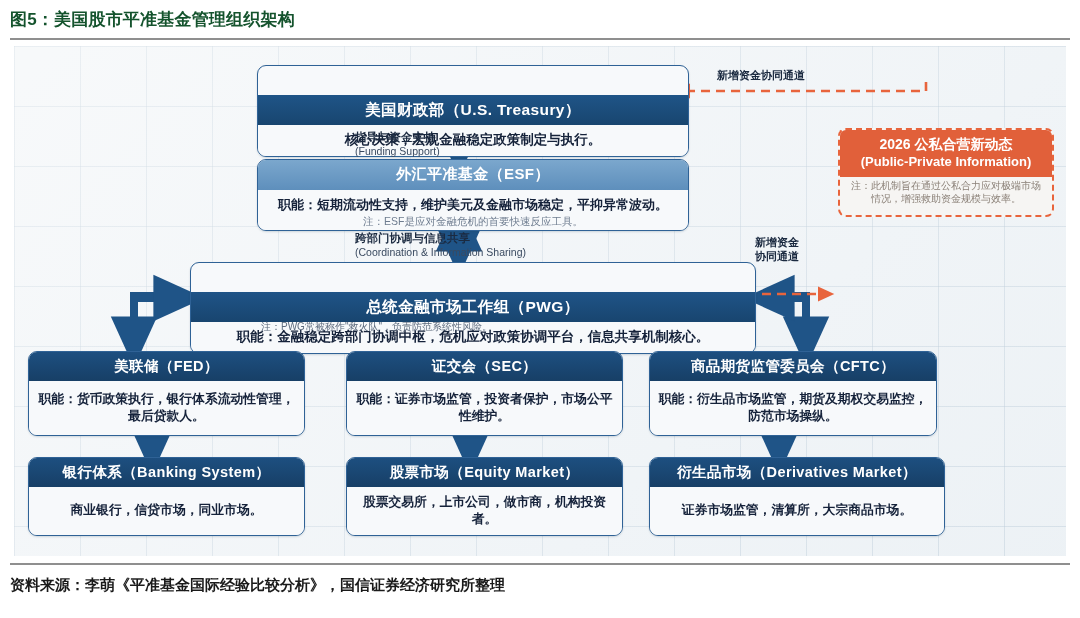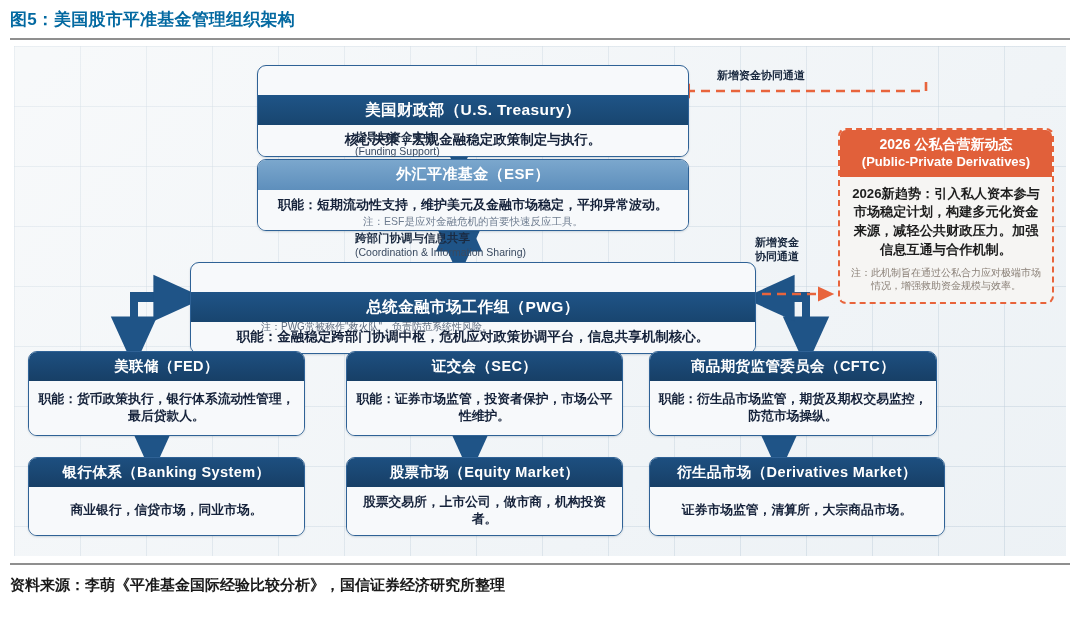--- a/index.html
+++ b/index.html
@@ -7,21 +7,21 @@
     width: 1080px; height: 618px;
     background: #ffffff;
     font-family: "Liberation Sans", "DejaVu Sans", sans-serif;
     overflow: hidden;
   }
   #page { position: relative; width: 1080px; height: 618px; background:#fff; }
 
   
   .fig-title {
     position: absolute; left: 10px; top: 8px;
-    font-size: 17px; font-weight: bold; color: #0369a1;
+    font-size: 17px; font-weight: bold; color: #14532d;
     letter-spacing: .2px; white-space: nowrap;
   }
   .rule-top {
     position: absolute; left: 10px; top: 38px; width: 1060px; height: 2px;
     background: #8f8f8f;
   }
   .rule-bottom {
     position: absolute; left: 10px; top: 563px; width: 1060px; height: 2px;
     background: #8f8f8f;
   }
@@ -222,23 +222,22 @@
       <div class="bd">股票交易所，上市公司，做市商，机构投资者。</div>
     </div>
     <div class="node market" id="n-deriv">
       <div class="hd hd-deep">衍生品市场（Derivatives Market）</div>
       <div class="bd">证券市场监管，清算所，大宗商品市场。</div>
     </div>
 
     <div id="n-ppp">
       <div class="ppp-hd">
         <span class="l1">2026 公私合营新动态</span>
-        <span class="l2">(Public-Private Derivatives)</span>
+        <span class="l2">(Public-Private Information)</span>
       </div>
-      <div class="ppp-bd">2026新趋势：引入私人资本参与市场稳定计划，构建多元化资金来源，减轻公共财政压力。加强信息互通与合作机制。</div>
       <div class="ppp-note">注：此机制旨在通过公私合力应对极端市场情况，增强救助资金规模与效率。</div>
     </div>
 
     <div class="conn-label" id="lbl-funding">
       <span>指导与资金支持</span>
       <span class="en">(Funding Support)</span>
     </div>
 
     <div class="conn-label" id="lbl-coord">
       <span>跨部门协调与信息共享</span>

